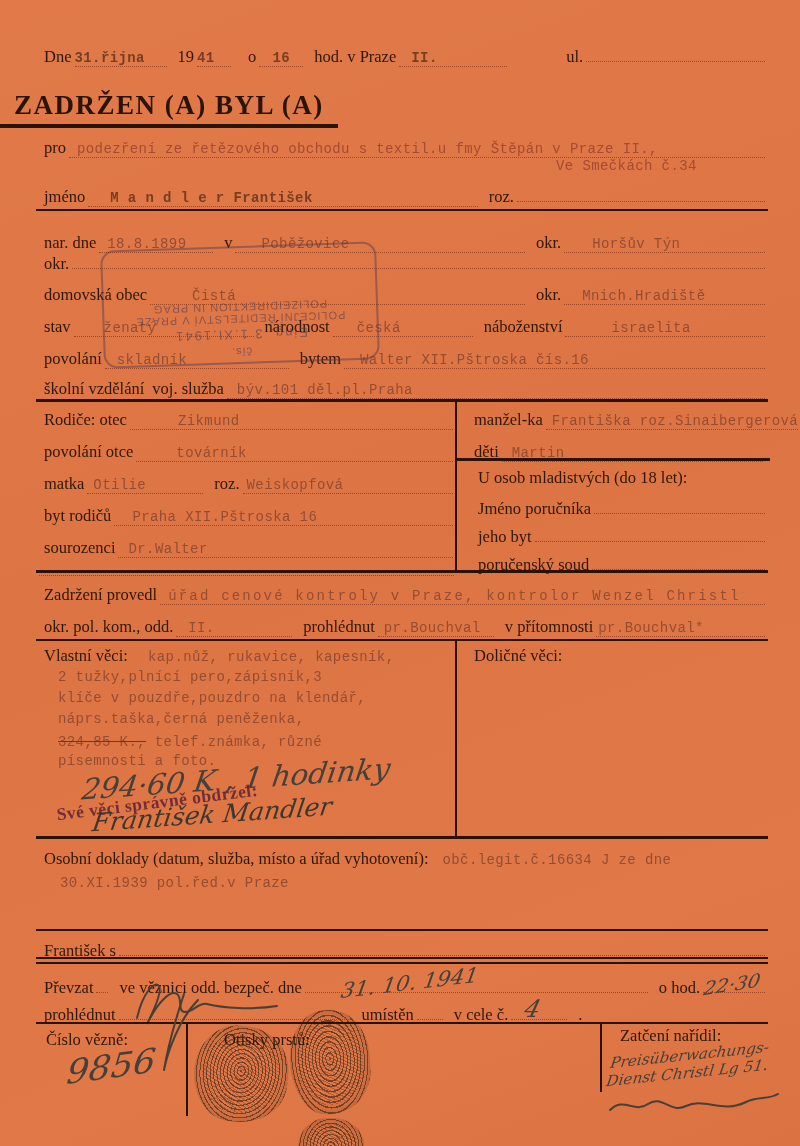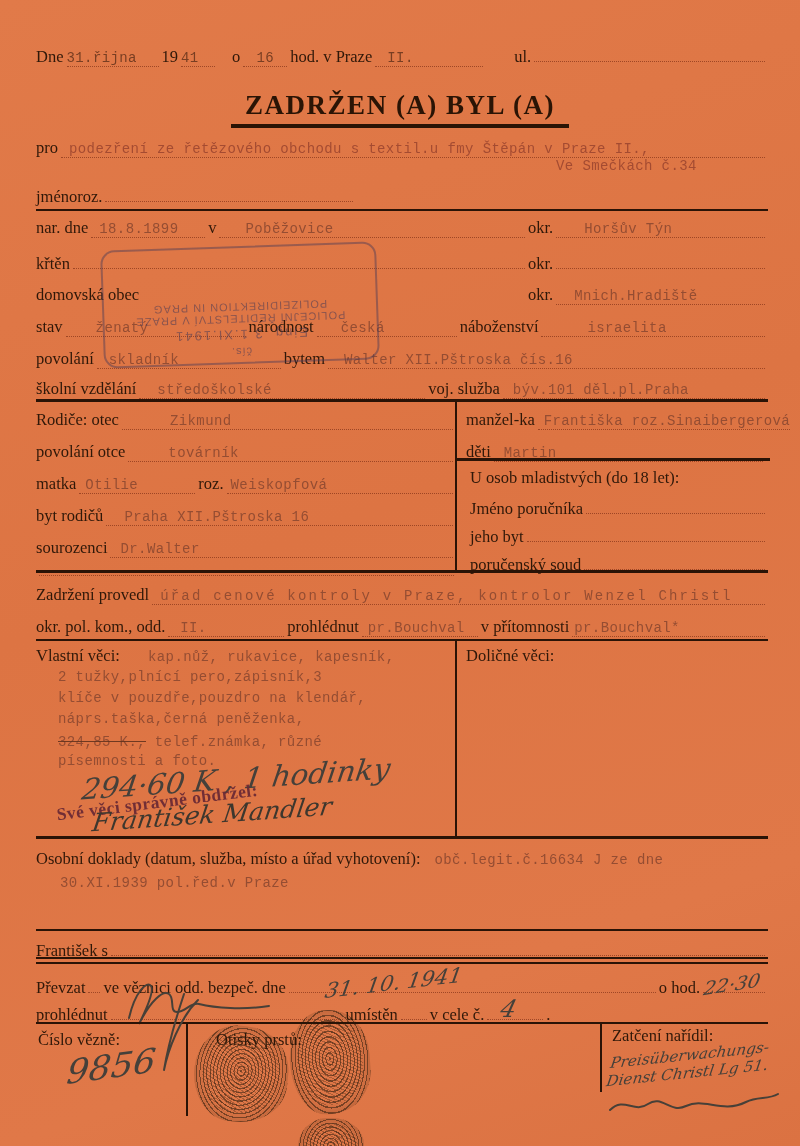--- a/index.html
+++ b/index.html
@@ -1,33 +1,33 @@
 <!DOCTYPE html>
 <html><head>
 <meta charset="utf-8">
 <style>
   html,body{margin:0;padding:0;background:#6b6b6b;}
   #page{position:relative;width:800px;height:1146px;margin:0 auto;overflow:hidden;
         background:linear-gradient(160deg,#e17a49 0%,#dd7443 45%,#e07848 80%,#db7242 100%);
         font-family:"Liberation Serif",serif;color:#30190a;}
   .row{position:absolute;left:36px;right:32px;display:flex;align-items:baseline;}
   .seg{display:flex;align-items:baseline;}
-  .lb{font-size:16.5px;white-space:nowrap;color:#2f1809;}
+  .lb{font-size:16.5px;white-space:nowrap;color:#2f1809;margin-left:8px;}
   .ln{border-bottom:1px dotted rgba(128,48,22,.68);margin:0 3px;white-space:nowrap;min-height:15px;position:relative;}
   .f1{flex:1;}
   .t{font-family:"Liberation Mono","DejaVu Sans Mono",monospace;font-size:14px;color:#8f4a31;
      letter-spacing:.4px;white-space:nowrap;opacity:.92;}
   .t.red{color:#a04830;}
-  .t.dk{color:#70391f;}
+  .t.dk{color:#70391f;font-weight:bold;}
   .sp{letter-spacing:2.2px;}
   .hand{font-family:"DejaVu Serif",serif;font-style:italic;color:#45403a;display:inline-block;
         transform:skewX(-12deg) rotate(-4deg);}
   .rule{position:absolute;left:36px;right:32px;background:#2a1306;}
   .vline{position:absolute;width:2px;background:#2a1306;}
-  .title-wrap{position:absolute;left:0;right:0;top:90px;text-align:center;}
+  .title-wrap{position:absolute;left:0;right:0;top:90px;}
   .title{display:inline-block;font-weight:bold;font-size:27px;letter-spacing:1.5px;color:#2a1405;
          border-bottom:4px solid #2a1405;padding:0 14px 3px 14px;}
   .struck{text-decoration:line-through;text-decoration-color:rgba(90,45,25,.9);}
   
   .stamp-box{position:absolute;left:102px;top:246px;width:272px;height:114px;
              border:2px solid rgba(72,58,86,.45);border-radius:14px;transform:rotate(-2deg);}
   .stamp-inner{position:absolute;inset:4px;transform:rotate(180deg);text-align:center;
                color:rgba(70,56,86,.55);font-family:"Liberation Sans",sans-serif;}
   .stamp-inner .s1{font-size:11px;letter-spacing:1px;}
   .stamp-inner .s2{font-size:13px;letter-spacing:2px;margin:4px 0 2px;}
@@ -52,64 +52,62 @@
 
   <div class="row" style="top:46px">
     <span class="lb">Dne</span>
     <span class="ln" style="flex:0 0 92px"><span class="t dk">31.řijna</span></span>
     <span class="lb">19</span>
     <span class="ln" style="flex:0 0 34px"><span class="t dk">41</span></span>
     <span class="lb" style="margin-left:14px">o</span>
     <span class="ln" style="flex:0 0 44px;text-align:center"><span class="t dk">16</span></span>
     <span class="lb">hod. v Praze</span>
     <span class="ln" style="flex:0 0 96px;padding-left:12px"><span class="t dk">II.</span></span>
-    <span class="lb" style="margin-left:28px">ul.</span>
+    <span class="lb" style="margin-left:56px">ul.</span>
     <span class="ln f1"></span>
   </div>
 
   <div class="title-wrap">
     <span class="title">ZADRŽEN (A) BYL (A)</span>
   </div>
 
   <div class="row" style="top:138px">
     <span class="lb">pro</span>
     <span class="ln f1" style="padding-left:8px"><span class="t red">podezření ze řetězového obchodu s textil.u fmy Štěpán v Praze II.,</span></span>
   </div>
   <span class="t red" style="position:absolute;left:556px;top:158px">Ve Smečkách č.34</span>
 
   <div class="row" style="top:186px">
     <span class="lb">jméno</span>
+    <span class="ln f1" style="padding-left:22px"><span class="t dk">M a n d l e r   František</span></span>
     <span class="lb">roz.</span>
     <span class="ln" style="flex:0 0 248px"></span>
   </div>
   <div class="rule" style="top:209px;height:2px"></div>
 
-  <div class="row" style="top:218px">
+  <div class="row" style="top:233px">
     <span class="seg" style="flex:0 0 492px">
       <span class="lb">nar. dne</span>
       <span class="ln" style="flex:0 0 106px;padding-left:8px"><span class="t">18.8.1899</span></span>
       <span class="lb">v</span>
       <span class="ln f1" style="padding-left:26px"><span class="t">Poběžovice</span></span>
     </span>
     <span class="lb">okr.</span>
     <span class="ln f1" style="padding-left:28px"><span class="t">Horšův Týn</span></span>
   </div>
 
   <div class="row" style="top:253px">
-    <span class="seg" style="flex:0 0 492px">
-      <span class="lb">křtěn</span>
-      <span class="ln f1"></span>
-    </span>
     <span class="lb">okr.</span>
     <span class="ln f1"></span>
   </div>
 
   <div class="row" style="top:285px">
     <span class="seg" style="flex:0 0 492px">
       <span class="lb">domovská obec</span>
+      <span class="ln f1" style="padding-left:42px"><span class="t">Čistá</span></span>
     </span>
     <span class="lb">okr.</span>
     <span class="ln f1" style="padding-left:18px"><span class="t">Mnich.Hradiště</span></span>
   </div>
 
   <div class="row" style="top:317px">
     <span class="lb">stav</span>
     <span class="ln" style="flex:0 0 150px;padding-left:30px"><span class="t">ženatý</span></span>
     <span class="lb">národnost</span>
     <span class="ln" style="flex:0 0 116px;padding-left:24px"><span class="t">česká</span></span>
@@ -119,21 +117,20 @@
 
   <div class="row" style="top:349px">
     <span class="lb">povolání</span>
     <span class="ln" style="flex:0 0 172px;padding-left:12px"><span class="t">skladník</span></span>
     <span class="lb">bytem</span>
     <span class="ln f1" style="padding-left:16px"><span class="t">Walter XII.Pštroska čís.16</span></span>
   </div>
 
   <div class="row" style="top:379px">
     <span class="lb">školní vzdělání</span>
-    <span class="ln" style="flex:0 0 268px;padding-left:18px"><span class="t">středoškolské</span></span>
     <span class="lb">voj. služba</span>
     <span class="ln f1" style="padding-left:10px"><span class="t">býv.101 děl.pl.Praha</span></span>
   </div>
   <div class="rule" style="top:399px;height:3px"></div>
 
   <div class="vline" style="left:455px;top:402px;height:169px"></div>
 
   <div class="row" style="top:410px;right:auto;width:420px">
     <span class="lb">Rodiče: otec</span>
     <span class="ln f1" style="padding-left:48px"><span class="t">Zikmund</span></span>

